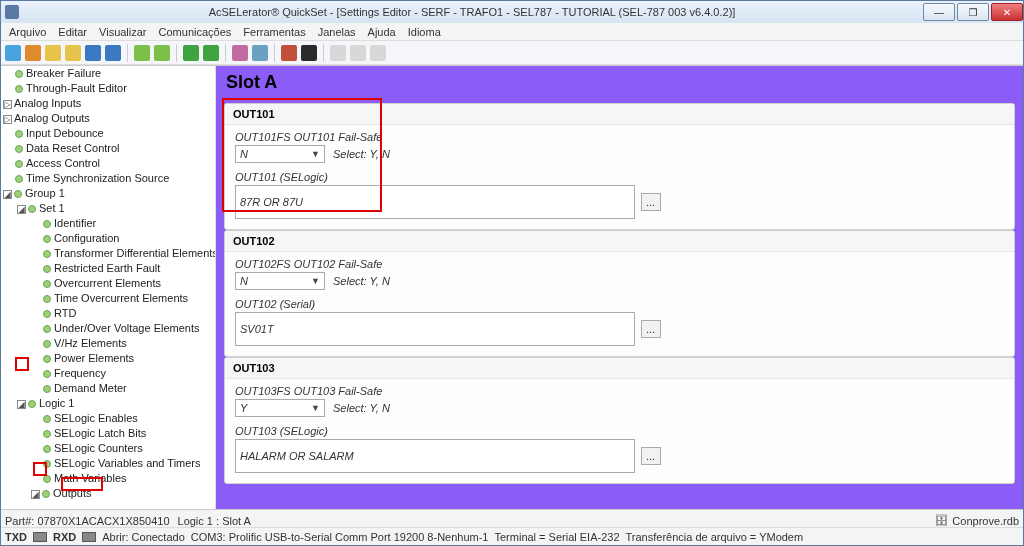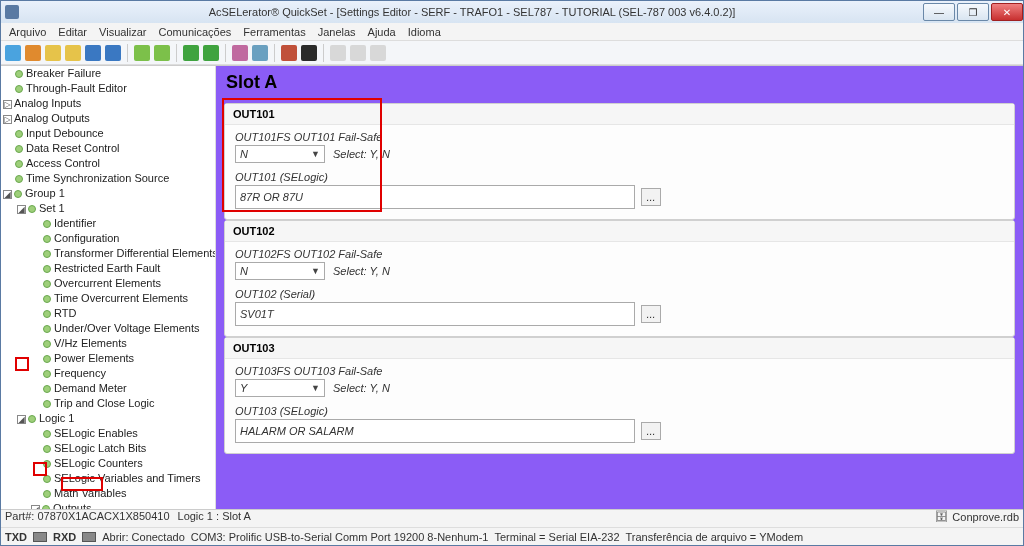--- a/index.html
+++ b/index.html
@@ -39,26 +39,26 @@
 .page-title { font-size: 18px; font-weight: bold; margin: 2px 0 10px 2px; }
 .group { border: 1px solid #d0d0d0; border-radius: 3px; background: #fdfdfd; }
 .group-hd { font-size: 11px; font-weight: bold; padding: 4px 8px; border-bottom: 1px solid #e6e6e6; background: #f6f6f6; }
 .group-bd { padding: 6px 10px 10px 10px; font-size: 11px; color: #333; font-style: italic; }
 .row-label { margin-bottom: 2px; }
 .row-ctrl { display: flex; align-items: center; gap: 8px; margin-bottom: 8px; }
 .sel-box { width: 90px; height: 18px; border: 1px solid #aaa; background: #fff; display: flex; align-items: center; justify-content: space-between; padding: 0 4px; font-size: 11px; }
 .sel-box .arrow { font-size: 9px; color: #444; }
 .hint { font-size: 11px; color: #333; }
 .txt-row { display: flex; align-items: center; gap: 6px; }
-.txt-input { flex: 1; height: 24px; border: 1px solid #aaa; background: #fff; padding: 0 4px; font-size: 11px; display: flex; align-items: center; max-width: 400px; }
+.txt-input { flex: 1; height: 34px; border: 1px solid #aaa; background: #fff; padding: 0 4px; font-size: 11px; display: flex; align-items: center; max-width: 400px; }
 .ellips-btn { width: 20px; height: 18px; border: 1px solid #aaa; background: #f2f2f2; font-size: 11px; text-align: center; line-height: 16px; }
 
 .first-group-outline { border: 2px solid #e00000; position: absolute; pointer-events: none; }
 
-.statusbar { height: 18px; background: #f4f4f4; border-top: 1px solid #ccc; display: flex; align-items: flex-start; font-size: 11px; color: #333; padding: 0 4px; gap: 8px; }
+.statusbar { height: 18px; background: #f4f4f4; border-top: 1px solid #ccc; display: flex; align-items: flex-end; font-size: 11px; color: #333; padding: 0 4px; gap: 8px; }
 .statusbar .seg { white-space: nowrap; }
 .statusbar .right { margin-left: auto; display: flex; align-items: center; gap: 4px; }
 .led-off { display: inline-block; width: 14px; height: 10px; background: #888; border: 1px solid #555; vertical-align: middle; }
 
 .statusbar2 { height: 18px; background: #f4f4f4; border-top: 1px solid #ddd; display: flex; align-items: center; font-size: 11px; color: #333; padding: 0 4px; gap: 6px; }
 .statusbar2 b { font-weight: bold; }
 </style>
 </head>
 <body>
 
@@ -130,21 +130,20 @@
                 <li><span class="sp"></span><span class="bullet"></span><span>Transformer Differential Elements</span></li>
                 <li><span class="sp"></span><span class="bullet"></span><span>Restricted Earth Fault</span></li>
                 <li><span class="sp"></span><span class="bullet"></span><span>Overcurrent Elements</span></li>
                 <li><span class="sp"></span><span class="bullet"></span><span>Time Overcurrent Elements</span></li>
                 <li><span class="sp"></span><span class="bullet"></span><span>RTD</span></li>
                 <li><span class="sp"></span><span class="bullet"></span><span>Under/Over Voltage Elements</span></li>
                 <li><span class="sp"></span><span class="bullet"></span><span>V/Hz Elements</span></li>
                 <li><span class="sp"></span><span class="bullet"></span><span>Power Elements</span></li>
                 <li><span class="sp"></span><span class="bullet"></span><span>Frequency</span></li>
                 <li><span class="sp"></span><span class="bullet"></span><span>Demand Meter</span></li>
-                <li><span class="sp"></span><span class="bullet"></span><span>Trip and Close Logic</span></li>
               </ul>
             </li>
             <li><span class="tog">◢</span><span class="bullet"></span><span>Logic 1</span>
               <ul>
                 <li><span class="sp"></span><span class="bullet"></span><span>SELogic Enables</span></li>
                 <li><span class="sp"></span><span class="bullet"></span><span>SELogic Latch Bits</span></li>
                 <li><span class="sp"></span><span class="bullet"></span><span>SELogic Counters</span></li>
                 <li><span class="sp"></span><span class="bullet"></span><span>SELogic Variables and Timers</span></li>
                 <li><span class="sp"></span><span class="bullet"></span><span>Math Variables</span></li>
                 <li><span class="tog">◢</span><span class="bullet"></span><span>Outputs</span>

